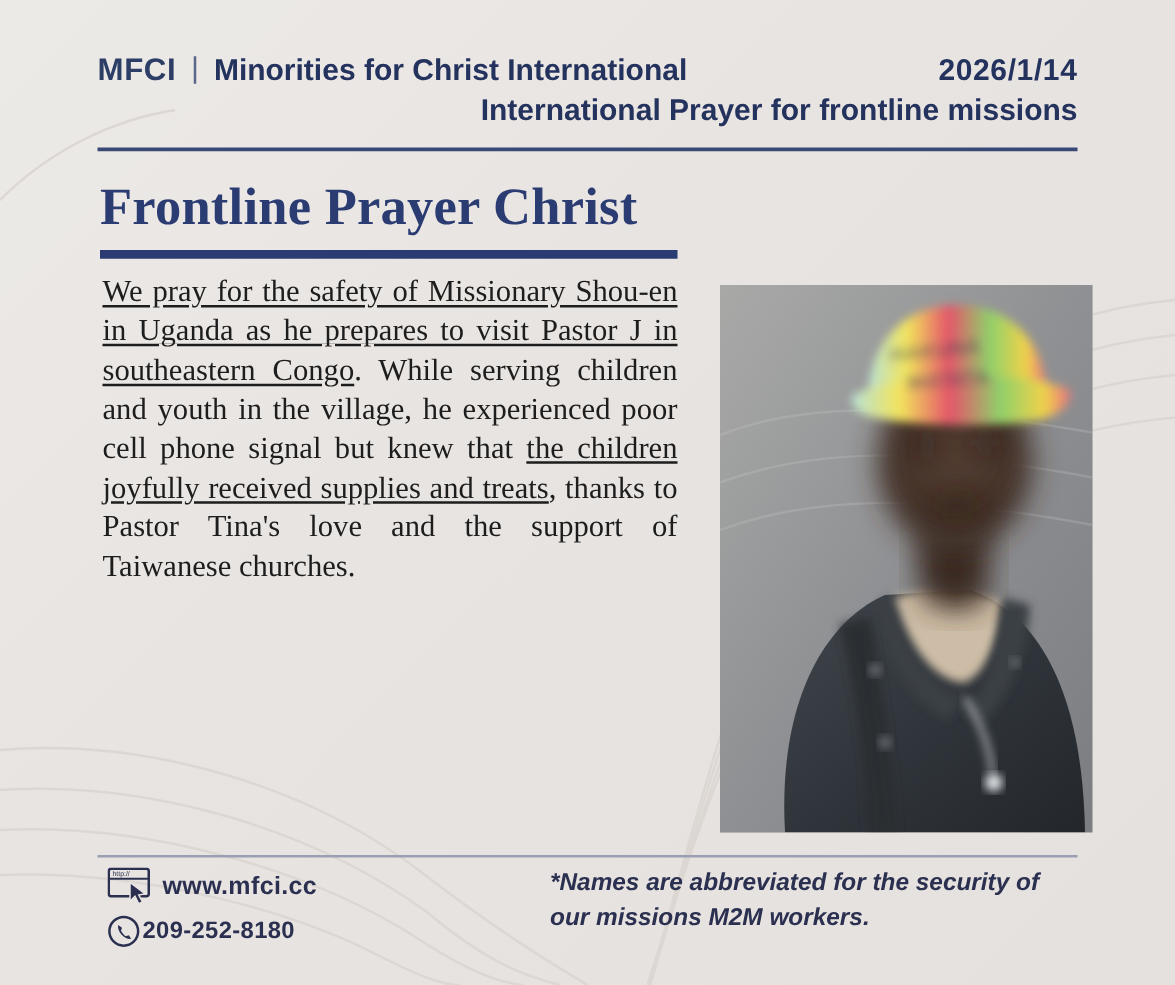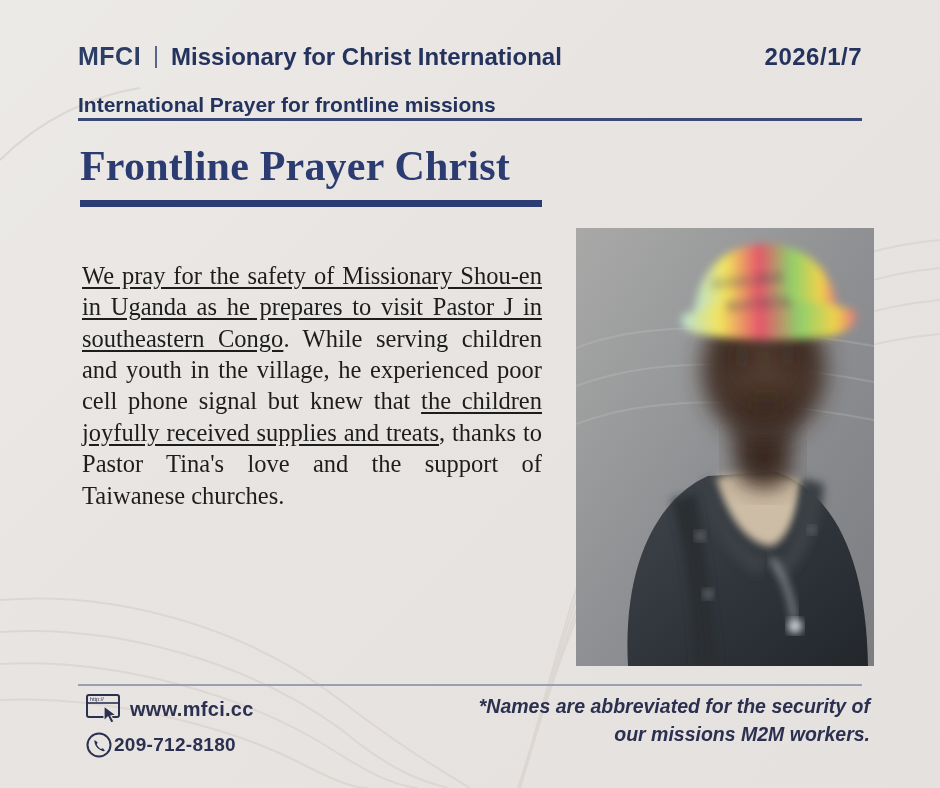--- a/index.html
+++ b/index.html
@@ -63,24 +63,25 @@
     font-weight: bold;
     color: #24325e;
   }
   .header-date {
     font-size: 24px;
     font-weight: bold;
     color: #24325e;
     letter-spacing: 0.5px;
   }
   .header-sub {
-    margin-top: 22px;
-    font-size: 21px;
+    margin-top: 4px;
+    font-size: 24px;
     font-weight: bold;
     color: #24325e;
+    text-align: right;
   }
   .header-rule {
     position: absolute;
     left: 78px;
     top: 118px;
     width: 784px;
     height: 3px;
     background: #3a4876;
   }
 
@@ -109,21 +110,20 @@
     position: absolute;
     left: 82px;
     top: 218px;
     width: 460px;
     font-family: "Liberation Serif", serif;
     font-size: 24.5px;
     line-height: 1.28;
     color: #1d1d1d;
     text-align: justify;
     text-justify: inter-word;
-    margin-top: 42px;
   }
   .body-text p {
     margin: 0 0 22px 0;
   }
   .u {
     text-decoration: underline;
     text-underline-offset: 3px;
   }
 
   
@@ -181,21 +181,21 @@
     font-size: 19px;
     font-weight: bold;
     color: #2b3050;
     letter-spacing: 0.3px;
   }
   .disclaimer {
     position: absolute;
     left: 440px;
     top: 692px;
     width: 430px;
-    text-align: right;
+    text-align: left;
     font-size: 19.5px;
     font-style: italic;
     font-weight: bold;
     color: #2b3050;
     line-height: 1.45;
   }
 </style>
 </head>
 <body>
 
@@ -213,23 +213,23 @@
       <path d="M0 700 C 110 696, 230 726, 306 766 C 342 784, 356 788, 368 788"></path>
       <path d="M0 160 C 40 120, 90 96, 140 88"></path>
     </g>
   </svg>
 
   <div class="header">
     <div class="header-row1">
       <div class="brand">
         <span class="brand-abbr">MFCI</span>
         <span class="brand-divider"></span>
-        <span class="brand-full">Missionary for Christ International</span>
+        <span class="brand-full">Minorities for Christ International</span>
       </div>
-      <div class="header-date">2026/1/7</div>
+      <div class="header-date">2026/1/14</div>
     </div>
     <div class="header-sub">International Prayer for frontline missions</div>
   </div>
   <div class="header-rule"></div>
 
   <div class="title">Frontline Prayer Christ</div>
   <div class="title-underline"></div>
 
   <div class="body-text">
     <p><span class="u">We pray for the safety of Missionary Shou-en in Uganda as he prepares to visit Pastor J in southeastern Congo</span><span>. While serving children and youth in the village, he experienced poor cell phone signal but knew that </span><span class="u">the children joyfully received supplies and treats</span><span>, thanks to Pastor Tina's love and the support of Taiwanese churches.</span></p>
@@ -327,21 +327,21 @@
       </span>
       <span class="url-text">www.mfci.cc</span>
     </div>
     <div class="contact-line">
       <span class="icon-phone">
         <svg width="26" height="26" viewBox="0 0 26 26">
           <circle cx="13" cy="13" r="11.5" fill="none" stroke="#2b3050" stroke-width="2"></circle>
           <path d="M8.5 8 C 8 10, 9 13.5, 11.5 16 C 14 18.5, 17 19.5, 19 19 L 17 16.2 L 14.6 17 C 13.2 16, 11.6 14.2, 10.8 12.6 L 11.6 10.2 Z" fill="#2b3050"></path>
         </svg>
       </span>
-      <span class="phone-text">209-712-8180</span>
+      <span class="phone-text">209-252-8180</span>
     </div>
   </div>
 
   <div class="disclaimer">
     <div>*Names are abbreviated for the security of</div>
     <div>our missions M2M workers.</div>
   </div>
 
 </div>
 

